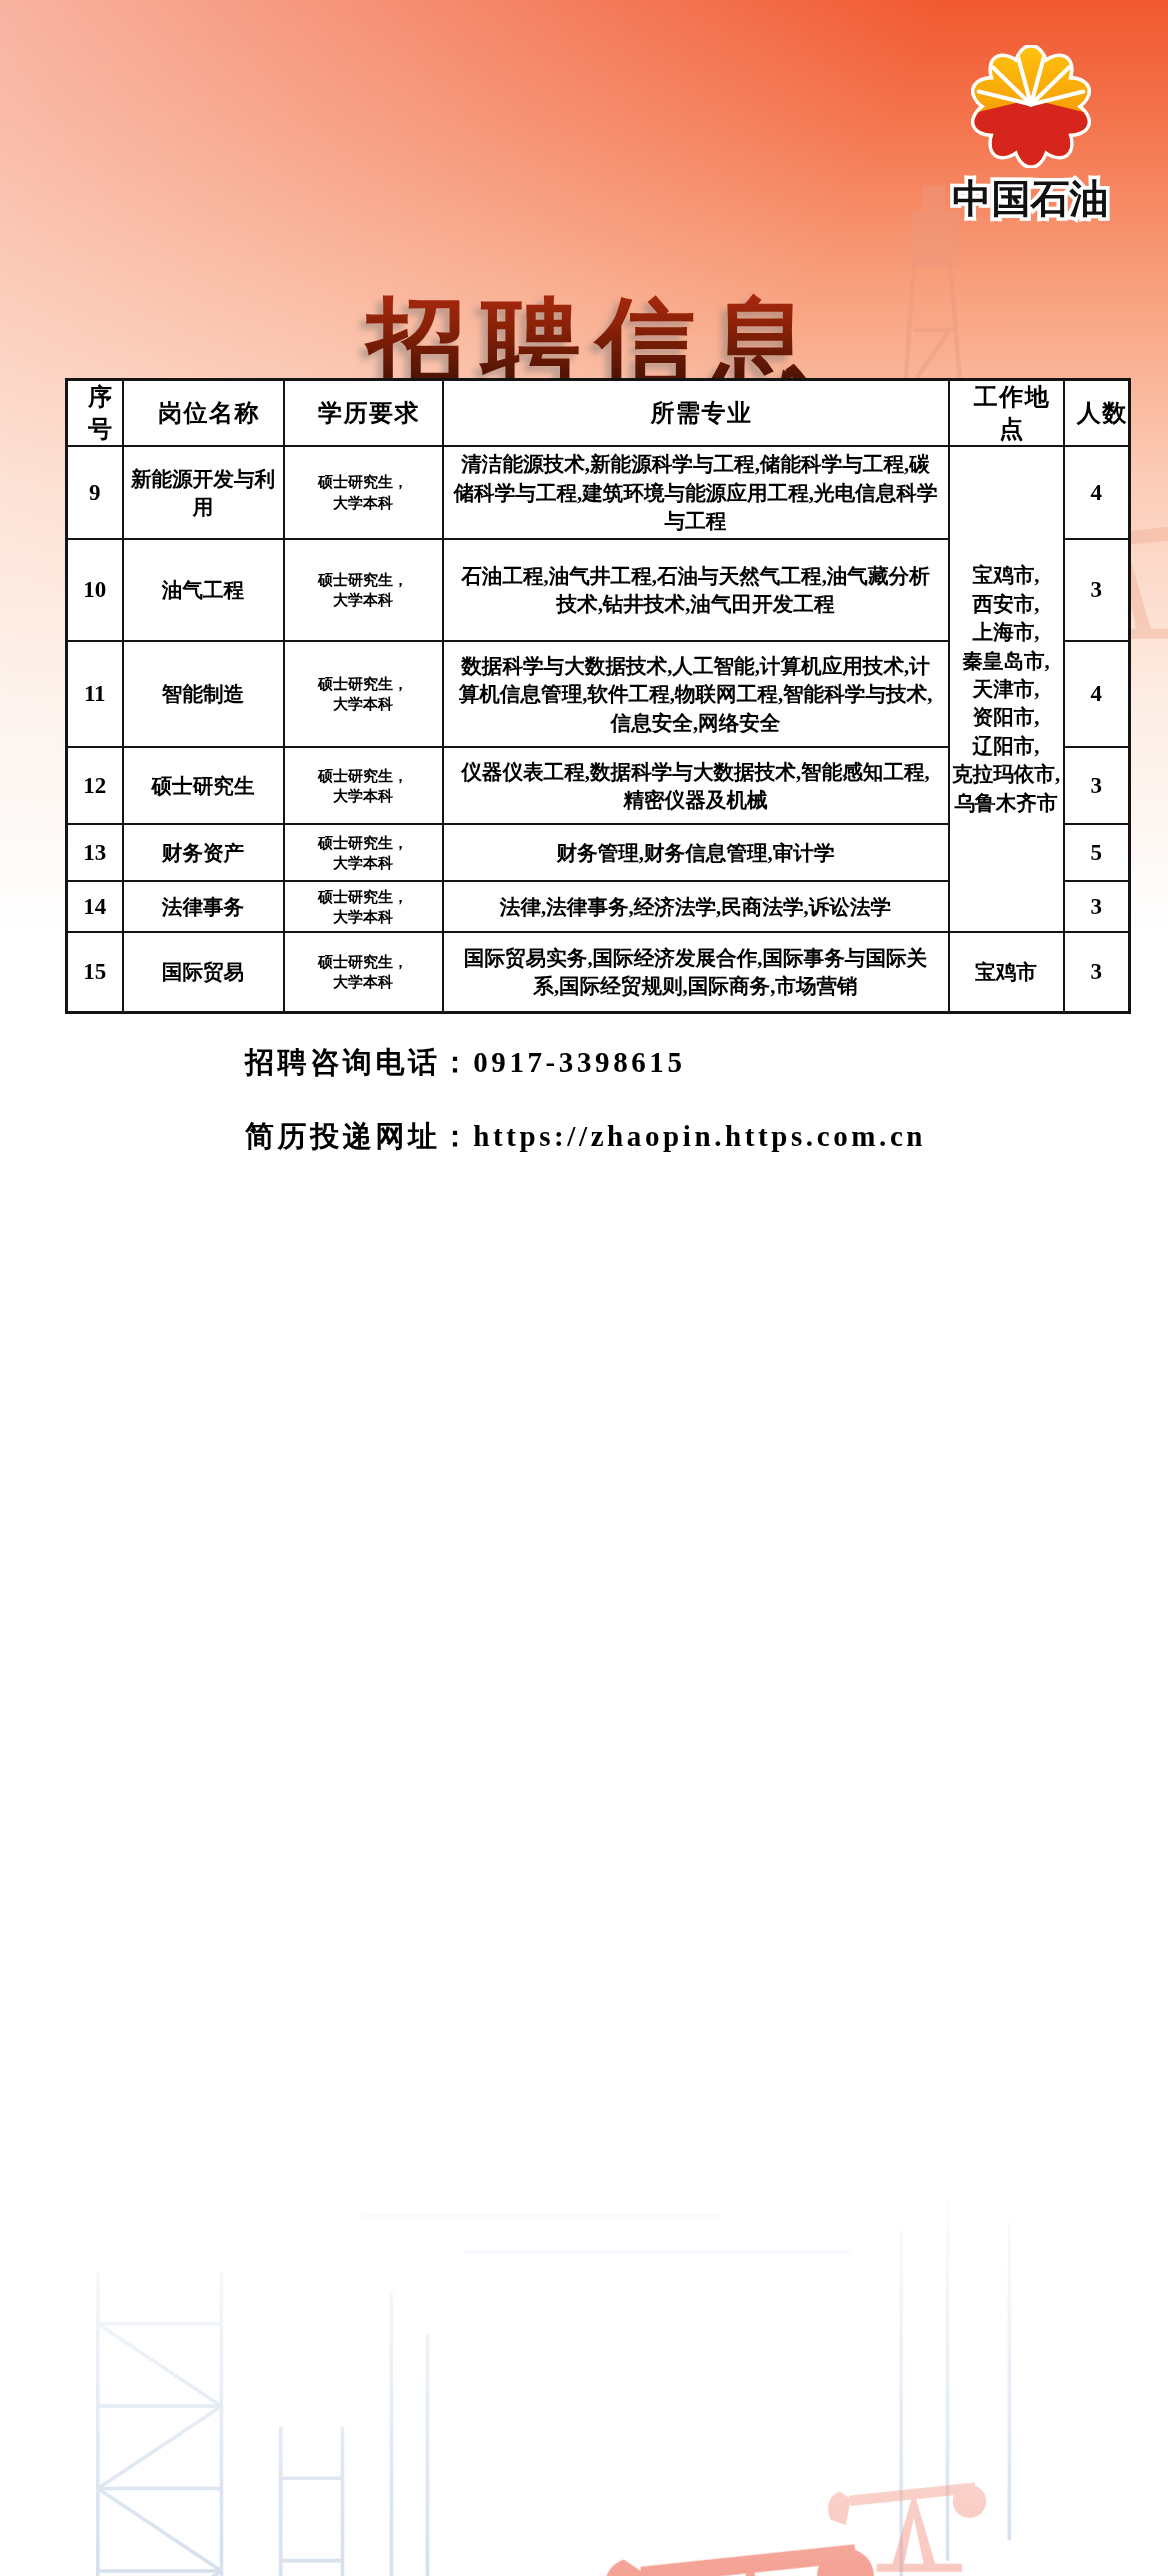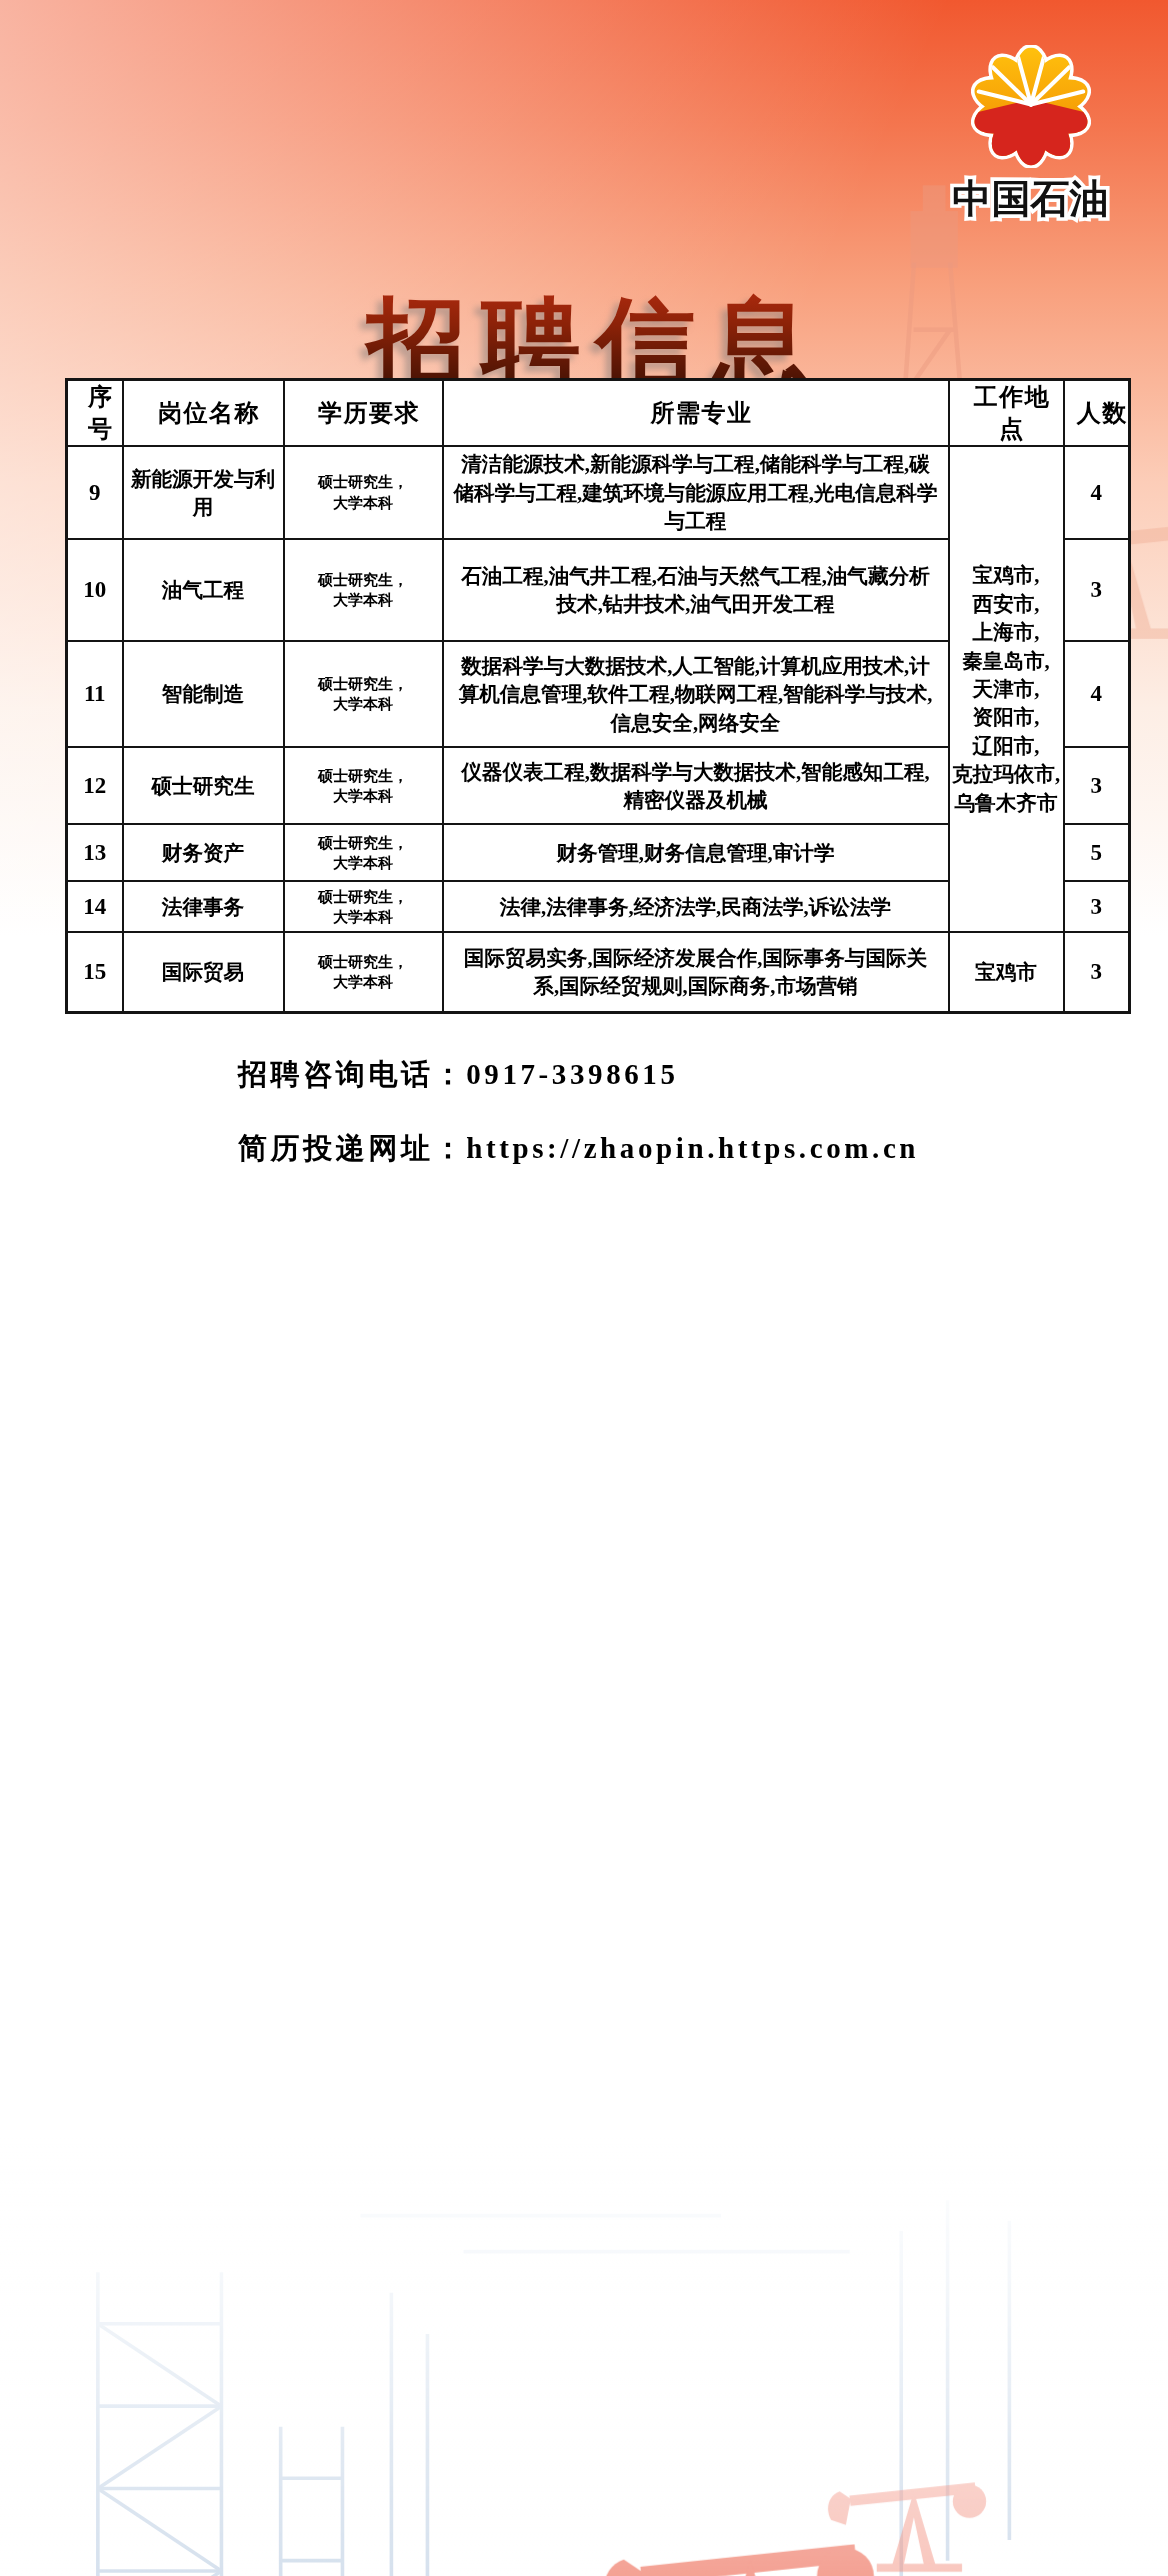--- a/index.html
+++ b/index.html
@@ -62,21 +62,21 @@
   td.c-loc   { font-size:20.6px; white-space:pre-line; line-height:1.38; }
   td.c-cnt   { font-size:23px; }
   tr.hr9  { height:78px; }
   tr.hr10 { height:102px; }
   tr.hr11 { height:106px; }
   tr.hr12 { height:77px; }
   tr.hr13 { height:57px; }
   tr.hr14 { height:51px;  }
   tr.hr15 { height:80px; }
   
-  .contact { position:absolute; left:238px; top:1048px; z-index:6;margin-top:12px; }
+  .contact { position:absolute; left:245px; top:1048px; z-index:6; }
   .contact-line {
     font-size:29px; font-weight:bold; color:#000;
     letter-spacing:3.6px; line-height:1;
   }
   .contact-line + .contact-line { margin-top:45px; }
 </style>
 </head>
 <body>
 
 <div class="bg-top"></div>

